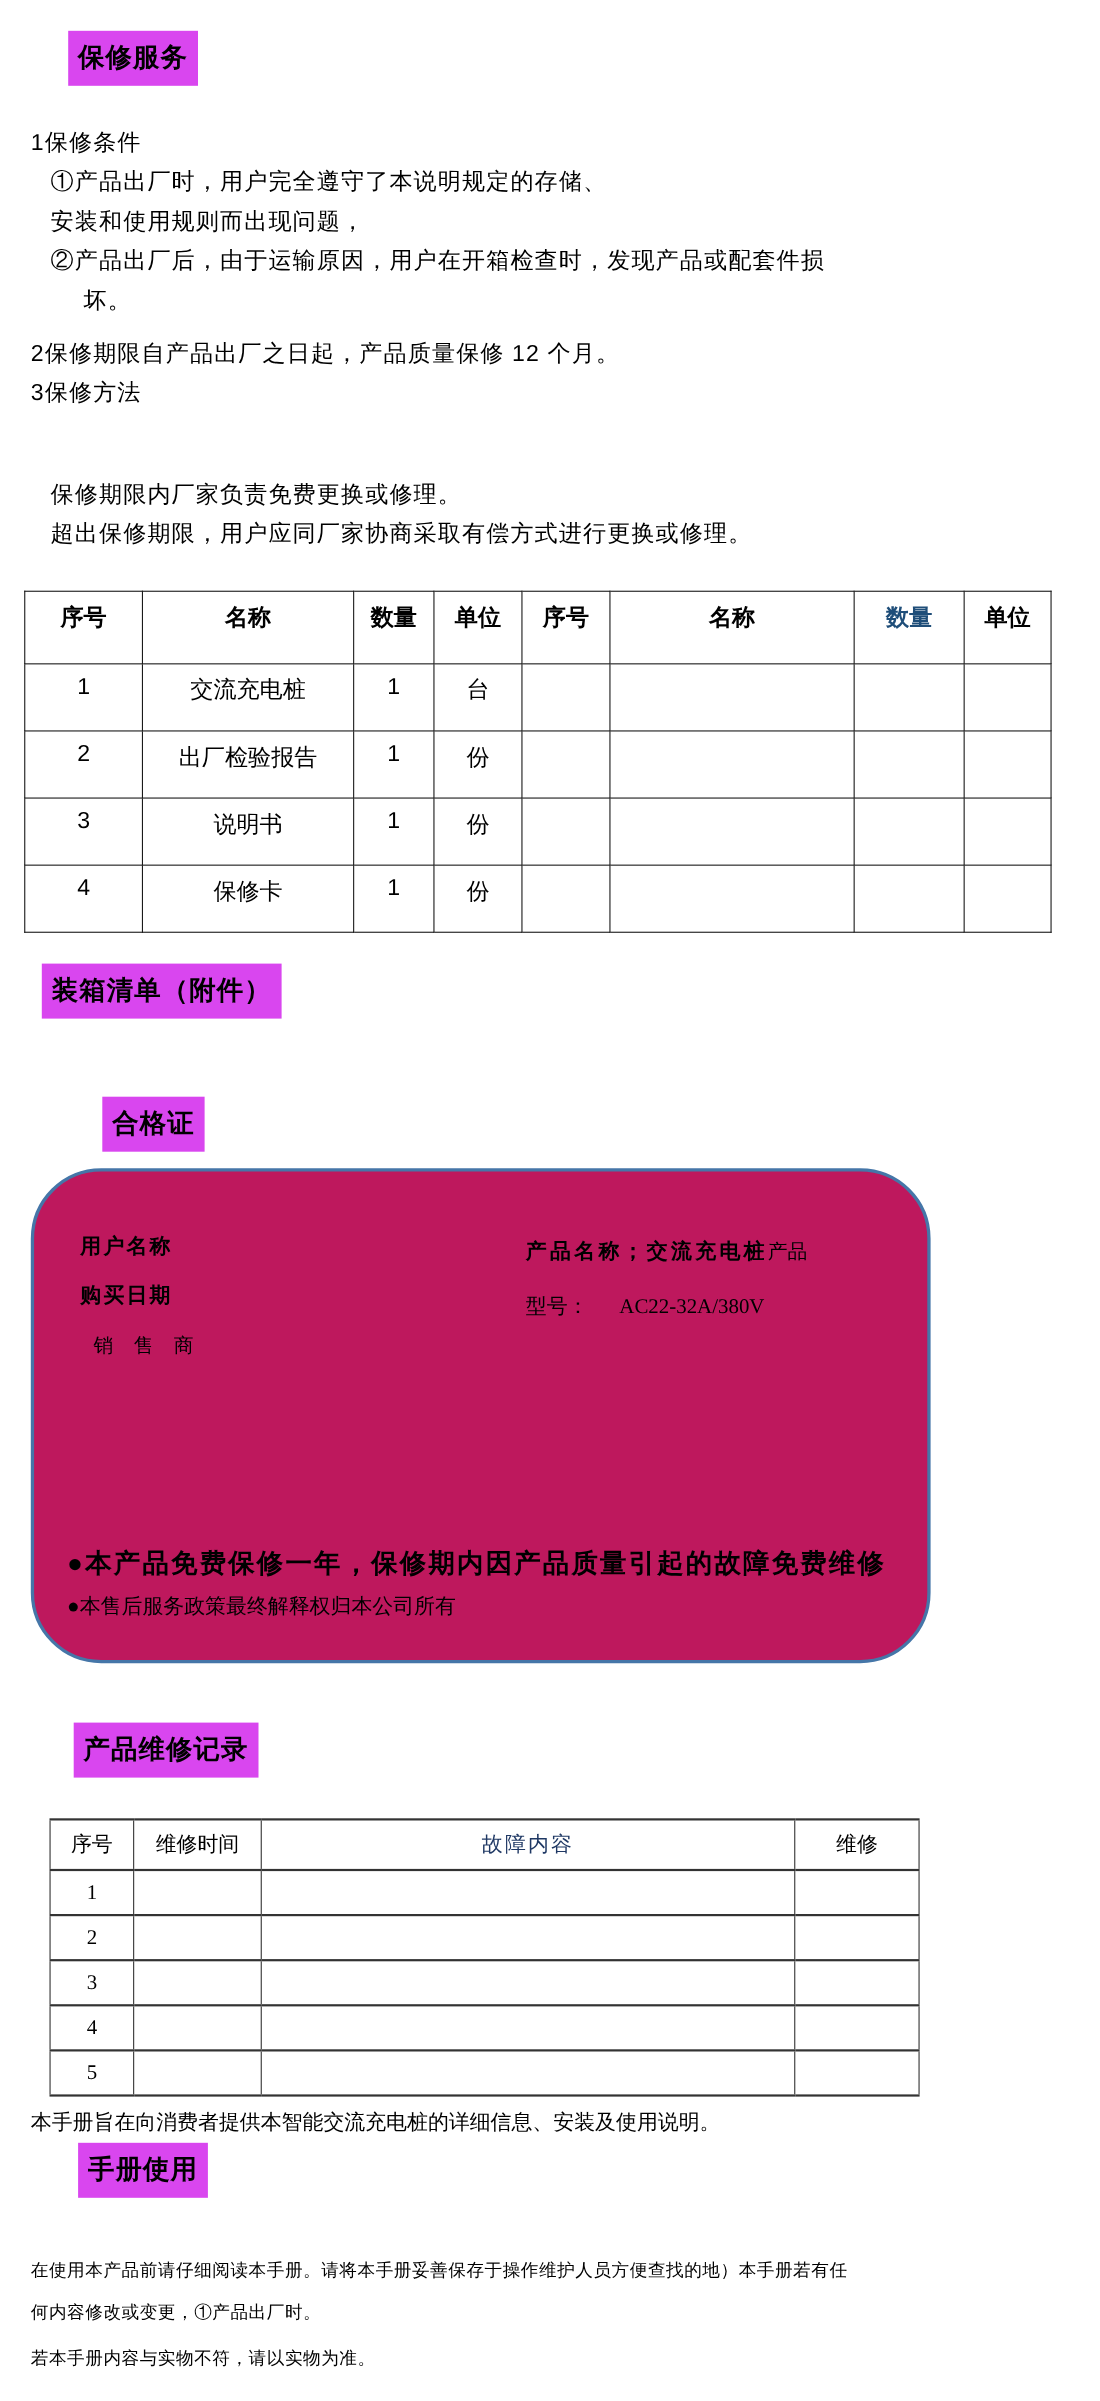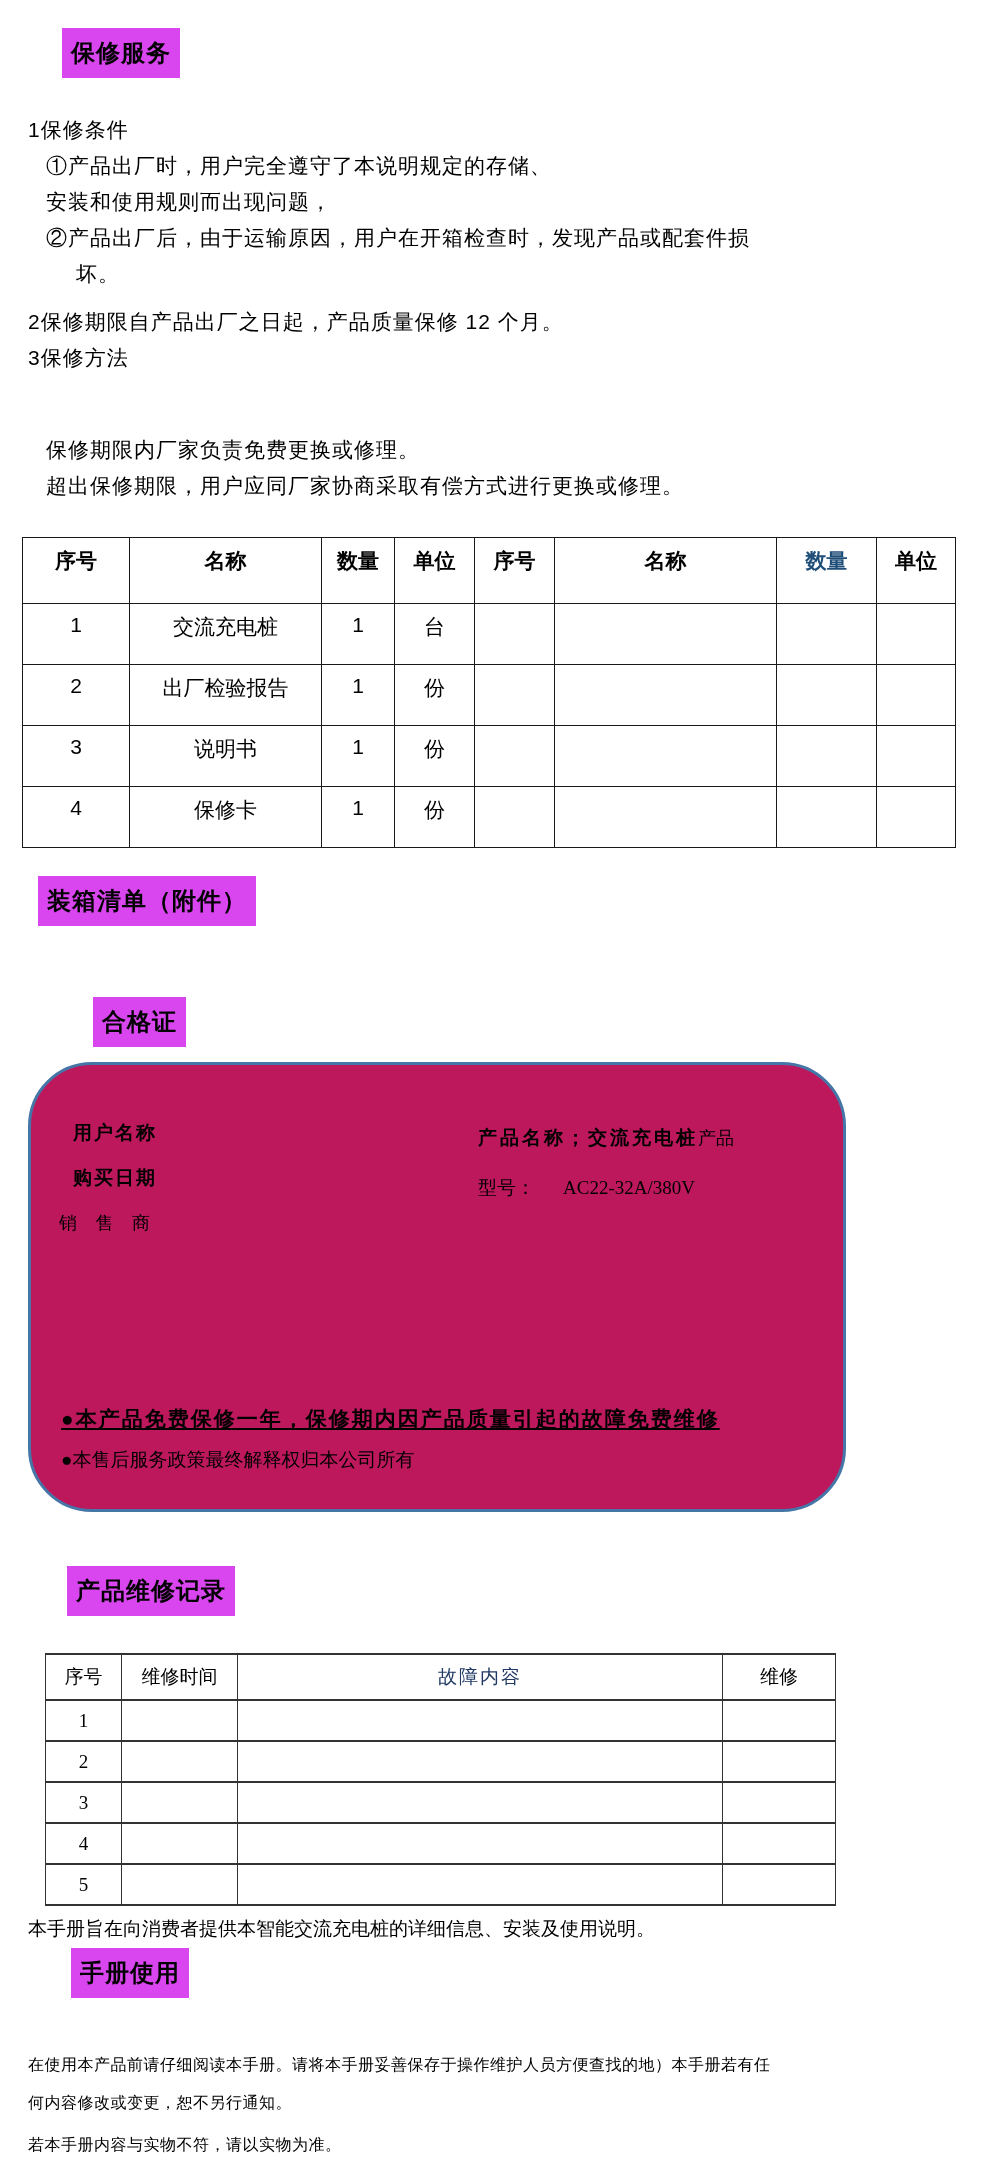--- a/index.html
+++ b/index.html
@@ -40,21 +40,21 @@
     position:absolute; left:28px; top:1062px; width:818px; height:450px;
     background:#be185d; border:3px solid #4576a8; border-radius:64px;
   }
   .cert-field { position:absolute; font-size:19px; font-weight:bold; letter-spacing:2px; }
   .cert-seller { font-family:"Liberation Serif", serif; font-weight:400; letter-spacing:7px; font-size:18px; }
   .cert-prod { position:absolute; left:447px; top:60px; font-size:19px; font-weight:bold; letter-spacing:3px; }
   .cert-prod .suffix { font-family:"Liberation Serif", serif; font-weight:400; letter-spacing:0; font-size:18px; }
   .cert-model { position:absolute; left:447px; top:110px; font-size:19px;
     font-family:"Liberation Serif", serif; font-weight:400; }
   .cert-model .val { margin-left:28px; }
-  .cert-bullet1 { position:absolute; left:30px; top:340px; font-size:21px; font-weight:bold; letter-spacing:2px;text-decoration:underline; }
+  .cert-bullet1 { position:absolute; left:30px; top:340px; font-size:24px; font-weight:bold; letter-spacing:2px; }
   .cert-bullet2 { position:absolute; left:30px; top:382px; font-size:19px; font-weight:500; letter-spacing:0; }
 
   
   .repair { position:absolute; left:45px; top:1653px; width:790px;
     font-family:"Liberation Serif", serif; }
   .repair th, .repair td {
     border:1px solid #333; border-top-width:2px; border-bottom-width:2px;
     text-align:center; vertical-align:middle; font-size:19px; font-weight:400;
   }
   .repair th { height:46px; }
@@ -154,21 +154,21 @@
     </tbody>
   </table>
 
   <div class="hl" style="left:38px; top:876px;">装箱清单（附件）</div>
 
   <div class="hl" style="left:93px; top:997px;">合格证</div>
 
   <div class="cert-box">
     <div class="cert-field" style="left:42px; top:55px;">用户名称</div>
     <div class="cert-field" style="left:42px; top:100px;">购买日期</div>
-    <div class="cert-field cert-seller" style="left:28px; top:146px;text-align:right;">销 售 商</div>
+    <div class="cert-field cert-seller" style="left:54px; top:146px;text-align:right;">销 售 商</div>
 
     <div class="cert-prod"><span>产品名称；交流充电桩</span><span class="suffix">产品</span></div>
 
     <div class="cert-model"><span>型号：</span><span class="val">AC22-32A/380V</span></div>
 
     <div class="cert-bullet1">●本产品免费保修一年，保修期内因产品质量引起的故障免费维修</div>
     <div class="cert-bullet2">●本售后服务政策最终解释权归本公司所有</div>
   </div>
 
   <div class="hl" style="left:67px; top:1566px;">产品维修记录</div>
@@ -221,17 +221,17 @@
       </tr>
     </tbody>
   </table>
 
   <div class="manual-note">本手册旨在向消费者提供本智能交流充电桩的详细信息、安装及使用说明。</div>
 
   <div class="hl" style="left:71px; top:1948px;">手册使用</div>
 
   <div class="usage">
     <div class="ln">在使用本产品前请仔细阅读本手册。请将本手册妥善保存于操作维护人员方便查找的地）本手册若有任</div>
-    <div class="ln">何内容修改或变更，恕不另行通知。</div>
+    <div class="ln">何内容修改或变更，①产品出厂时。</div>
     <div class="ln ln3">若本手册内容与实物不符，请以实物为准。</div>
   </div>
 
 </div>
 
 </body></html>

